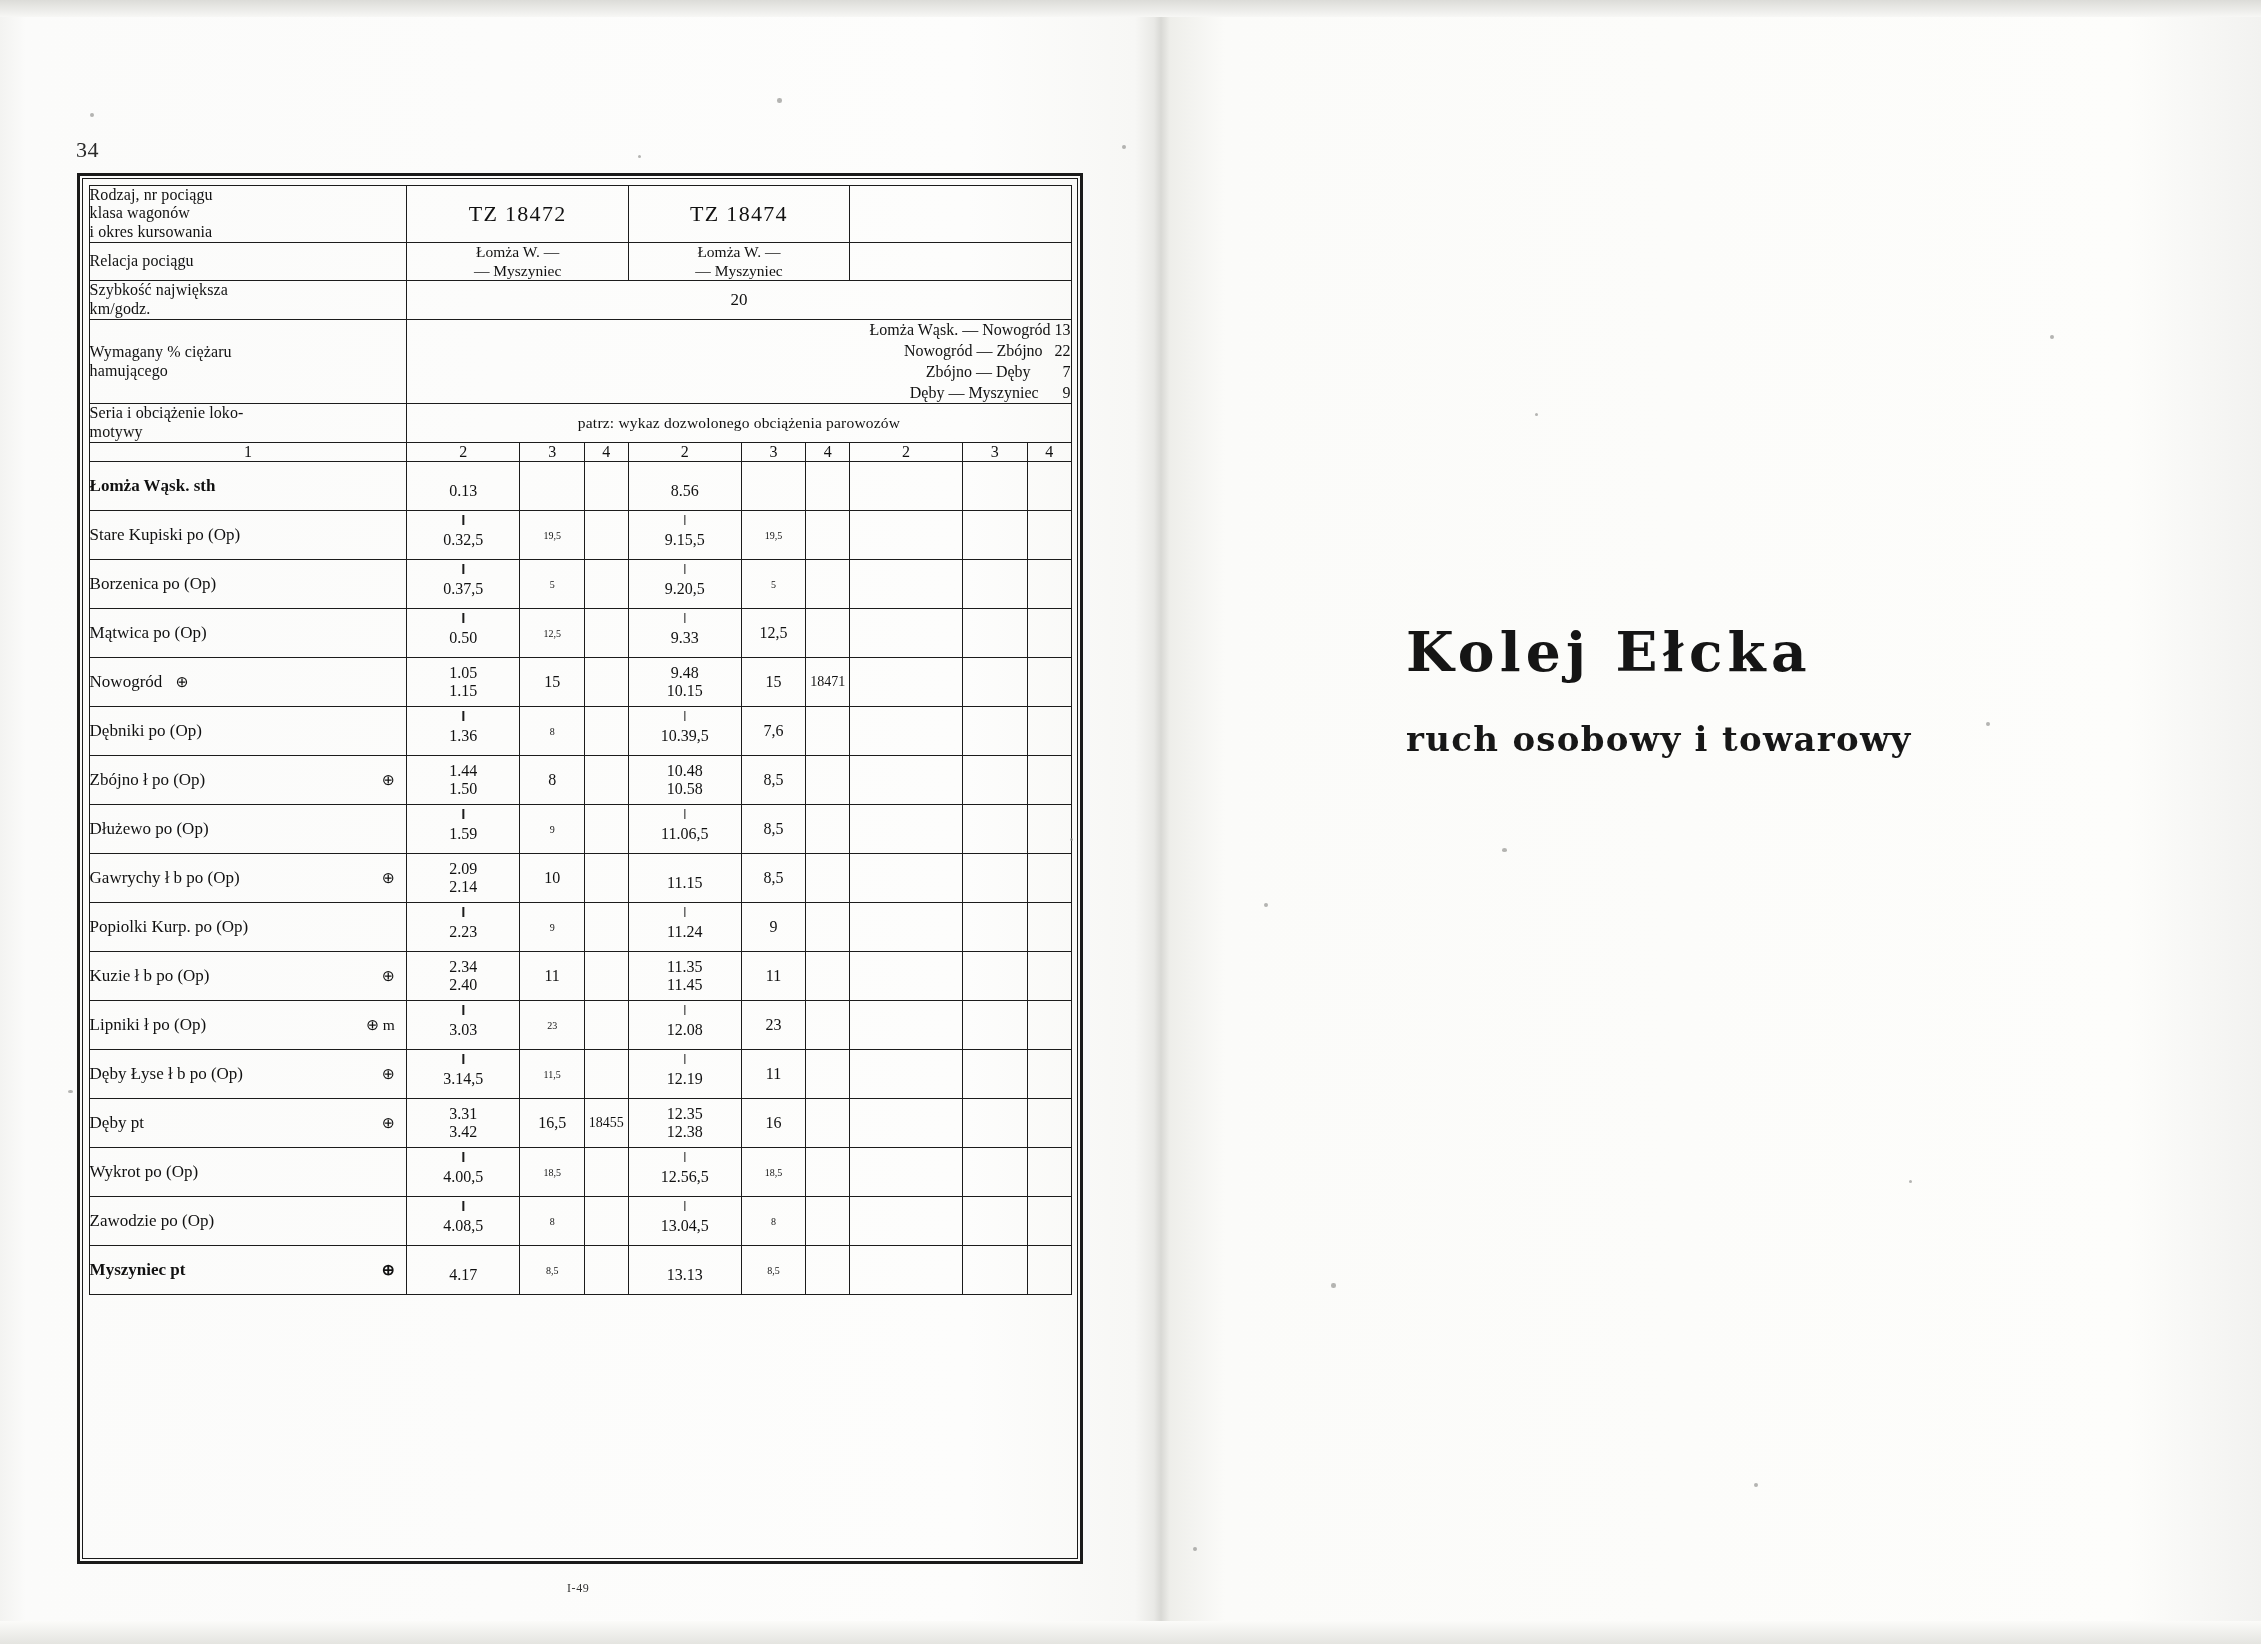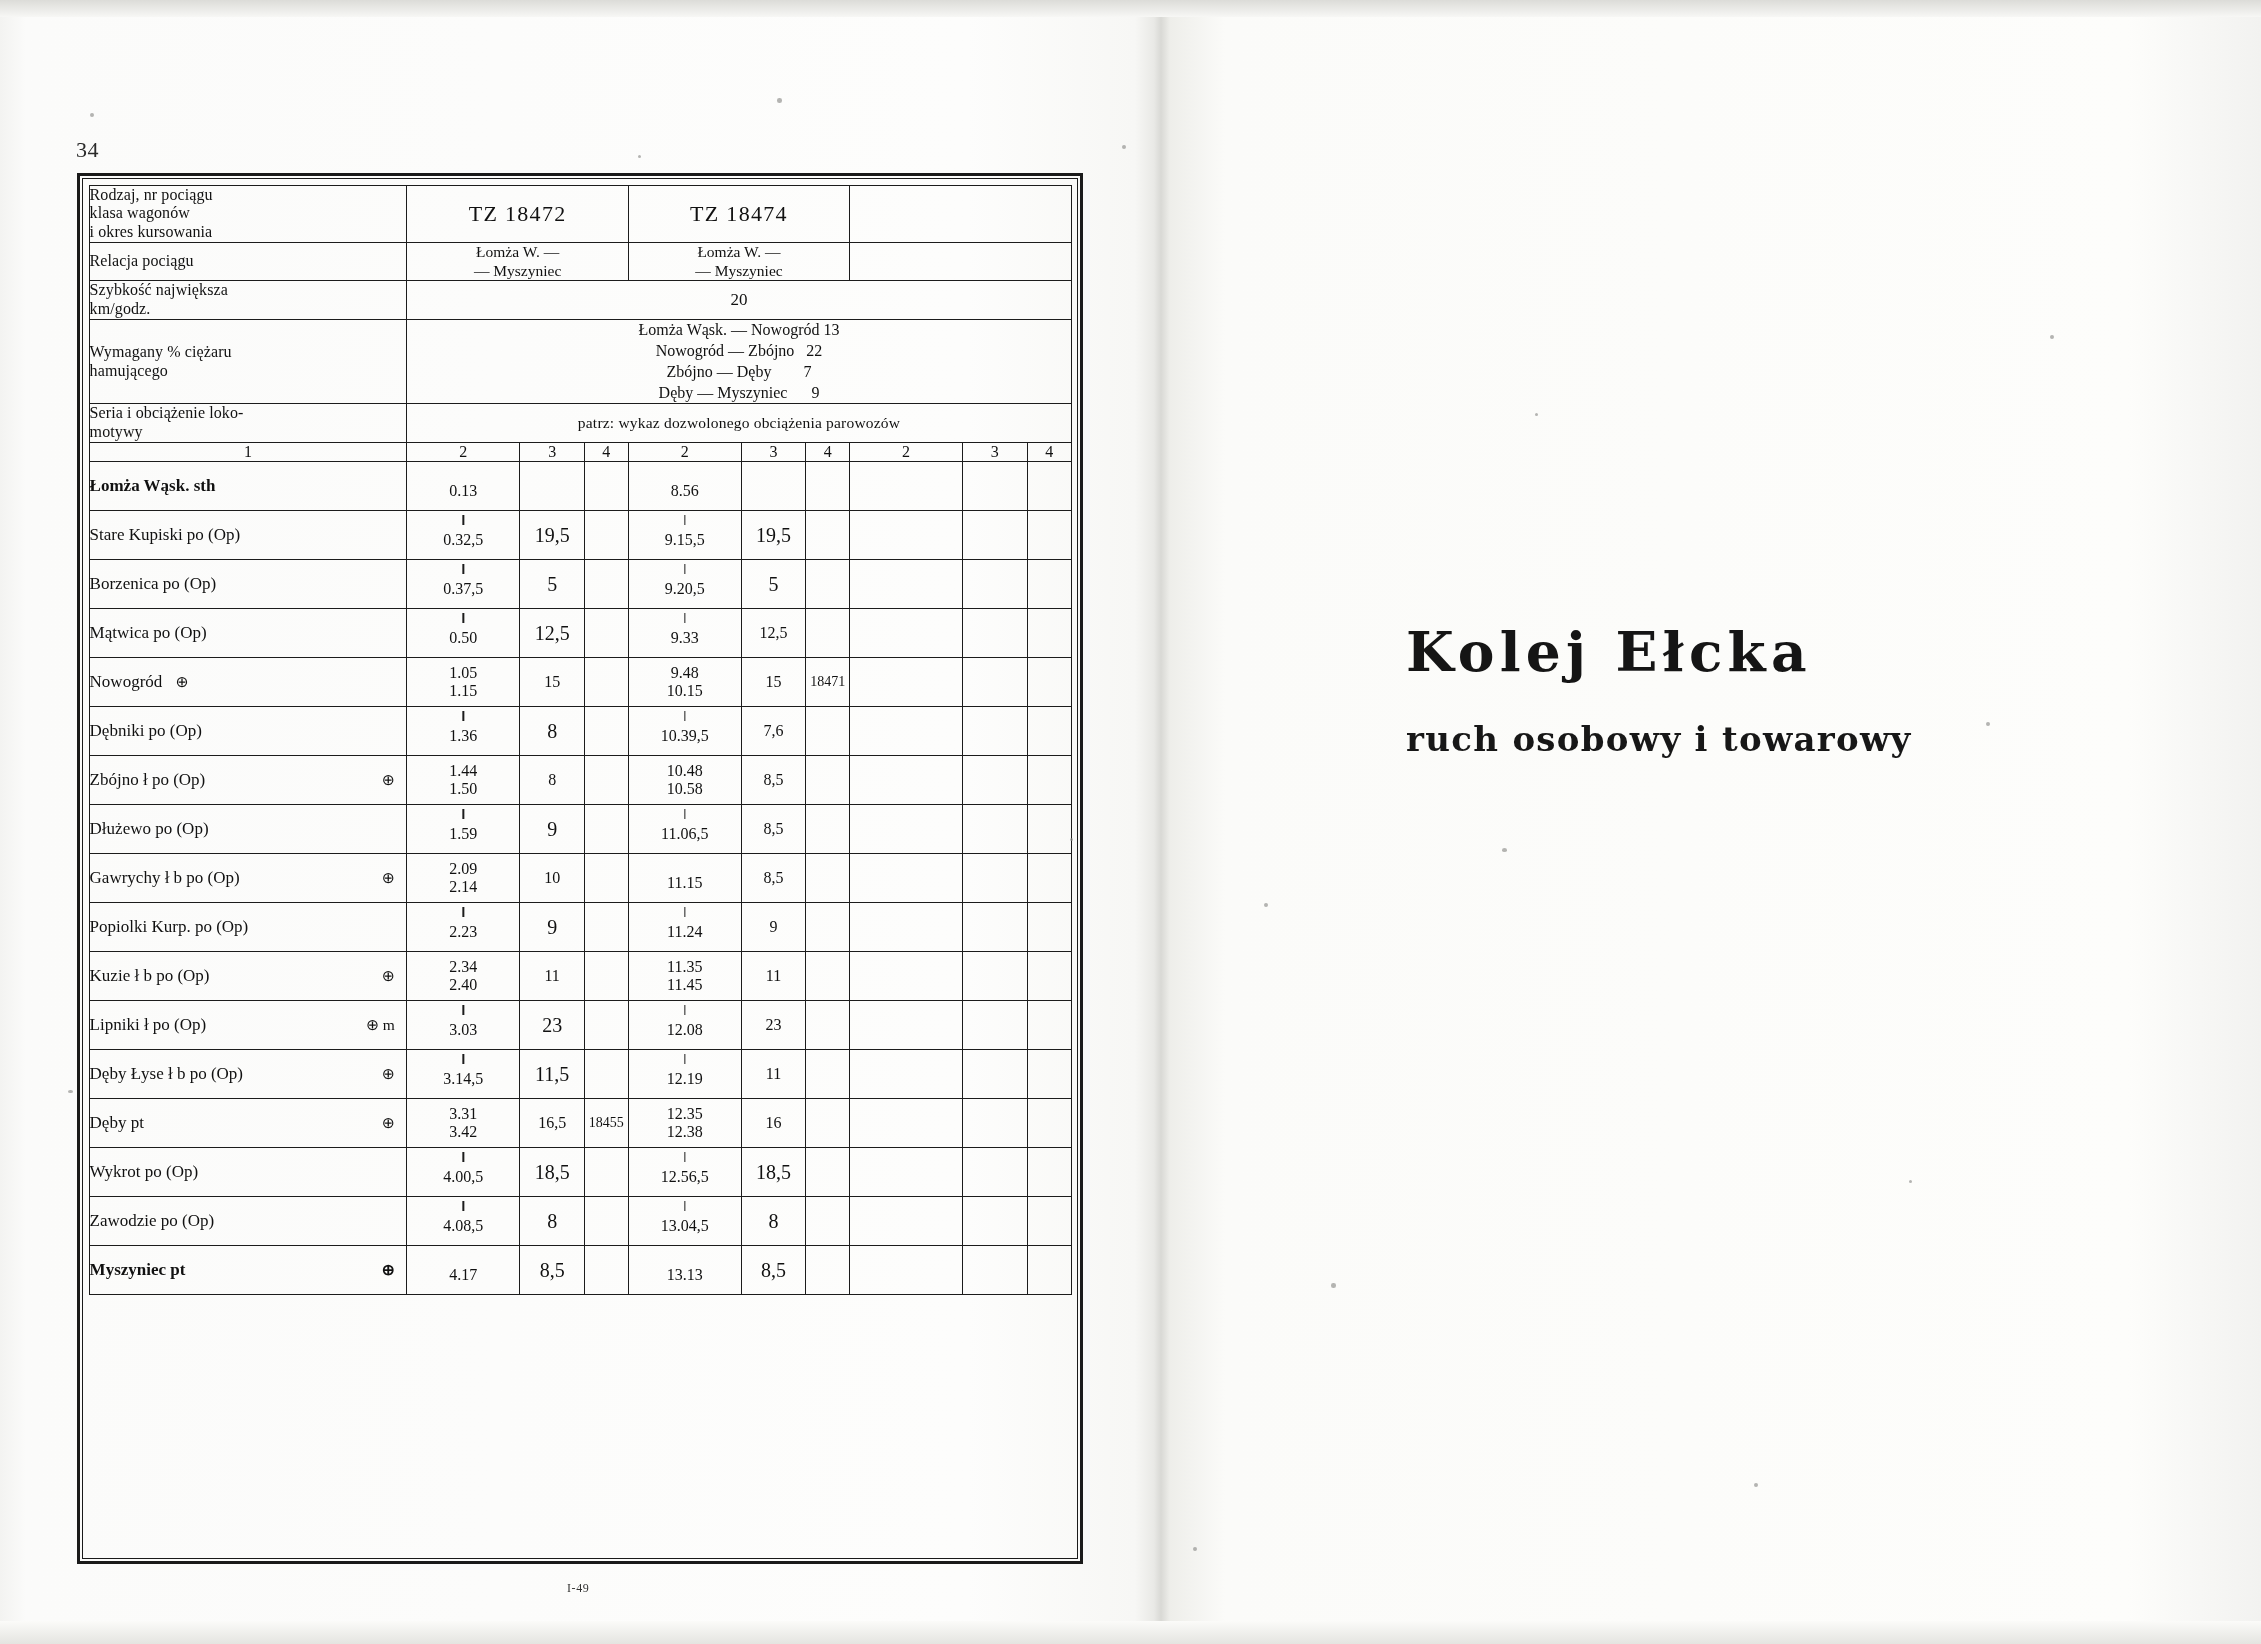--- a/index.html
+++ b/index.html
@@ -99,21 +99,21 @@
     padding: 2.6px 3.9px;
   }
   .relation .l2 { display: block; }
   .speed { font-size: 17px; text-align: center; }
   .brake {
     font-size: 16px;
     line-height: 1.3;
     padding: 5.2px 0 5.2px 0;
     text-align: center;
   }
-  .brake .ln { display: block; white-space: pre; }
+  .brake .ln { display: block; white-space: pre; text-align: right; }
   .loco {
     font-size: 15.5px;
     text-align: center;
     letter-spacing: 0.2px;
   }
 
   
   .colnum {
     font-size: 16px;
     text-align: center;
@@ -155,21 +155,21 @@
     background: #1c1c1c;
     transform: translateX(-50%);
   }
   .lowval {
     font-size: 16px;
     text-align: center;
     vertical-align: bottom;
     padding-bottom: 3.9px;
   }
   .midval {
-    font-size: 20px;
+    font-size: 10px;
     text-align: center;
   }
   .tiny { font-size: 14px; }
 
   
   #footcode {
     position: absolute;
     left: 567px; top: 1581px;
     font-size: 12px;
     letter-spacing: 0.6px;

